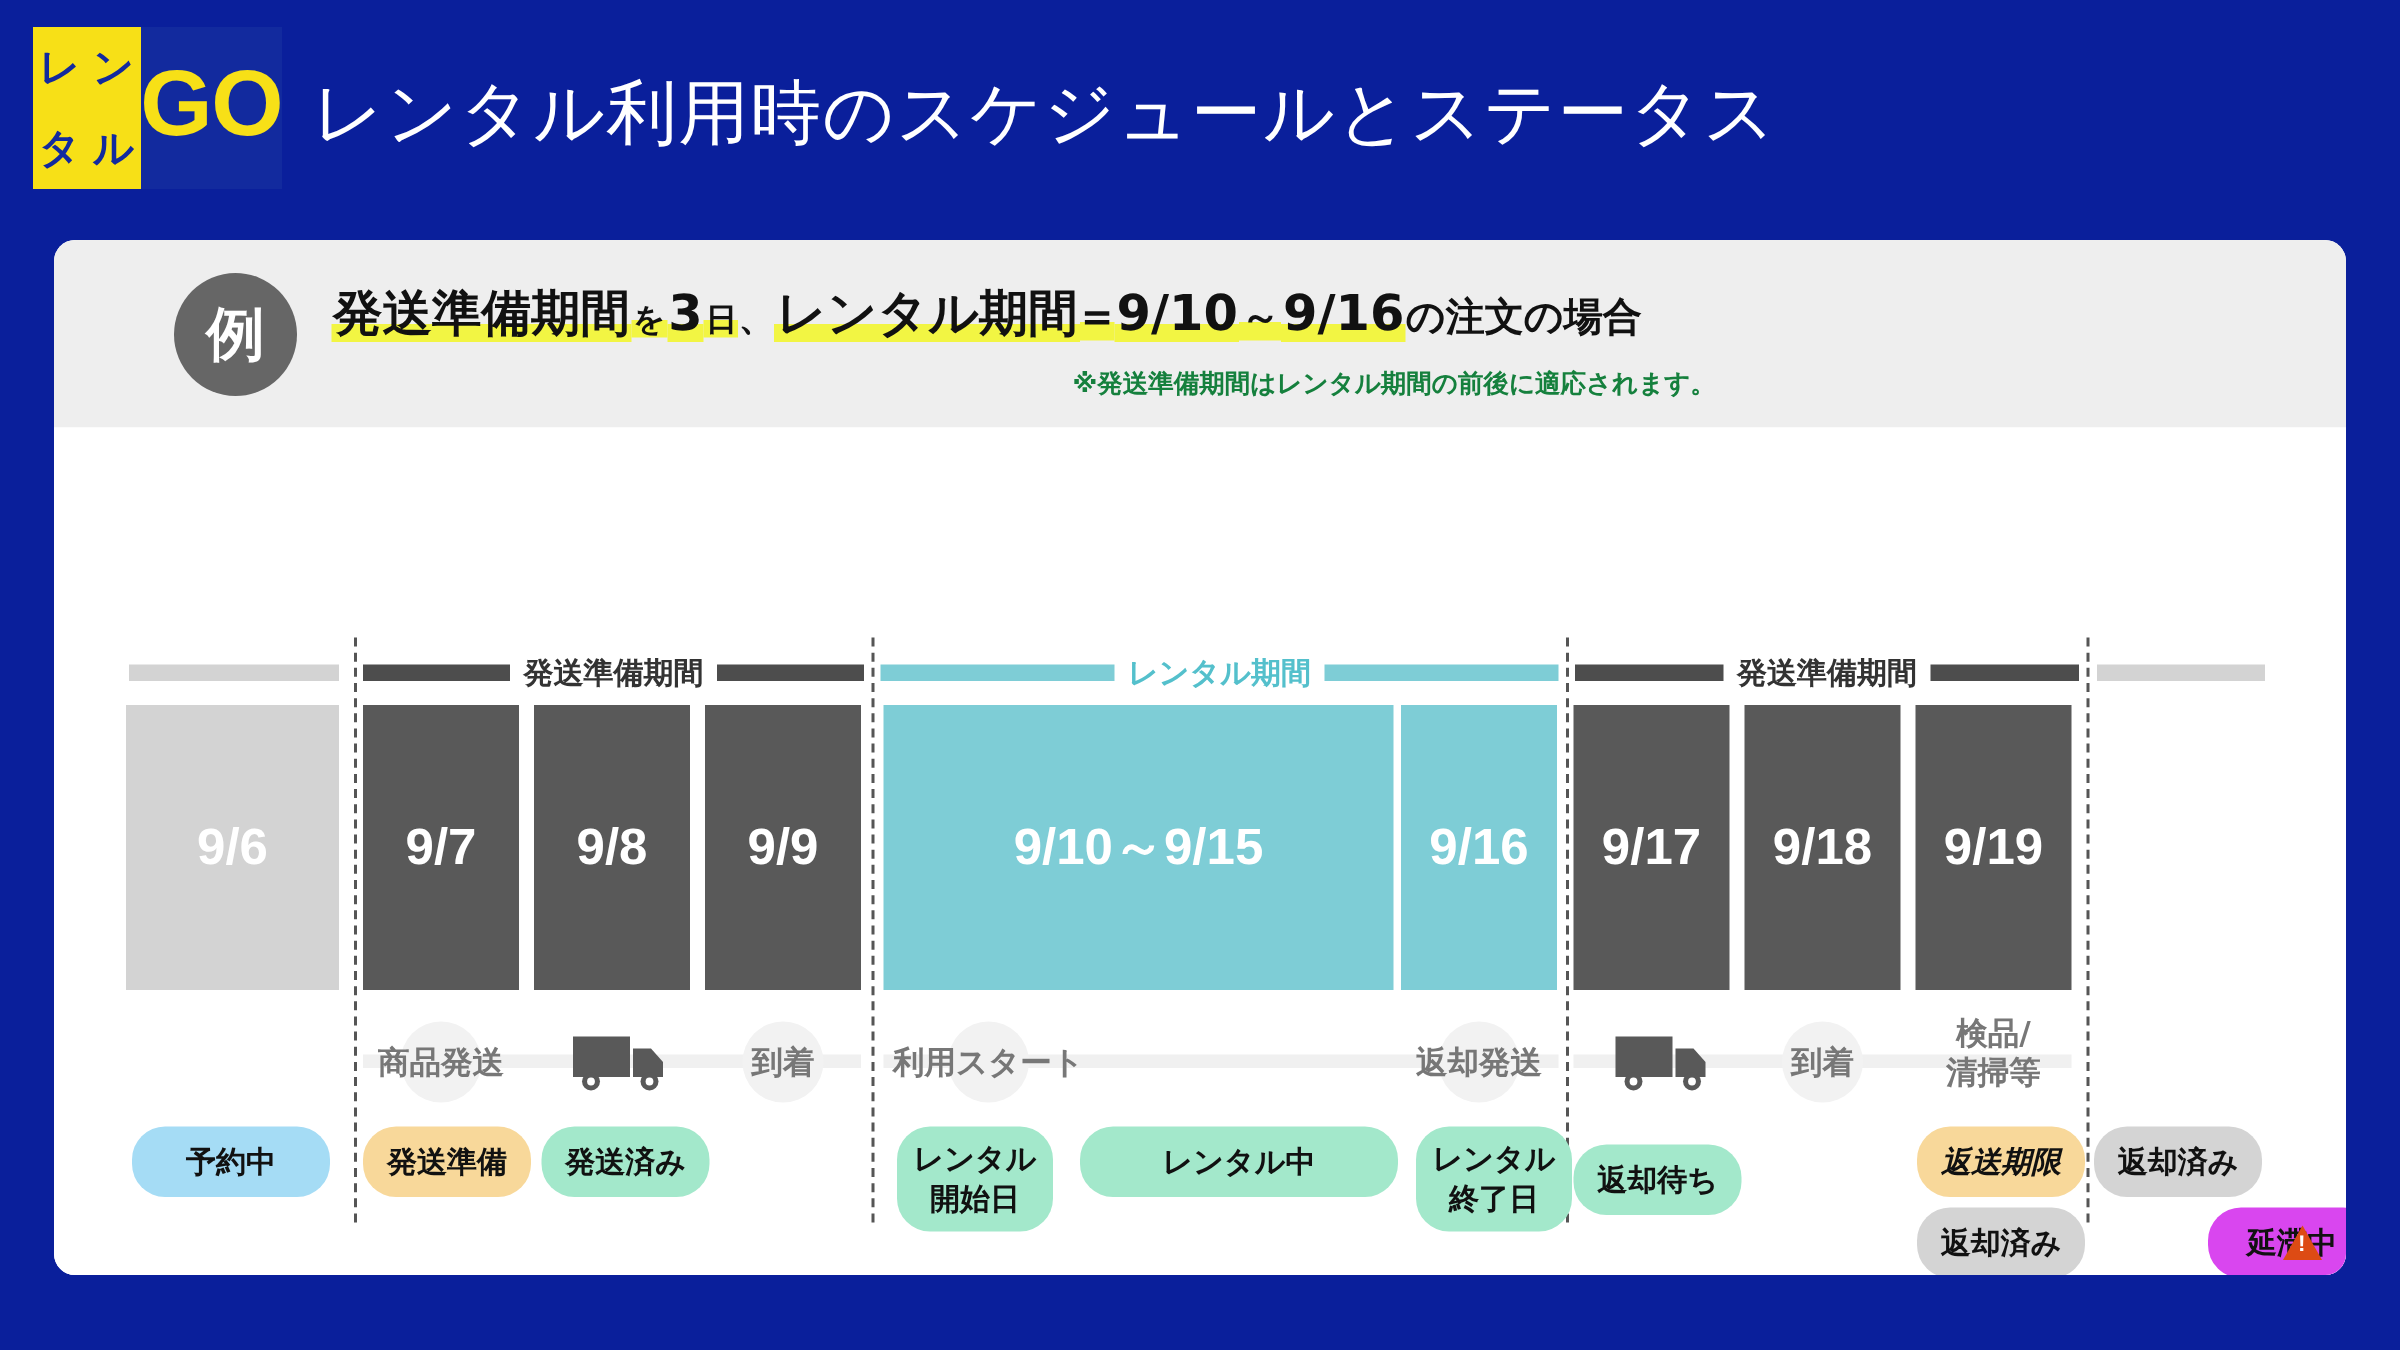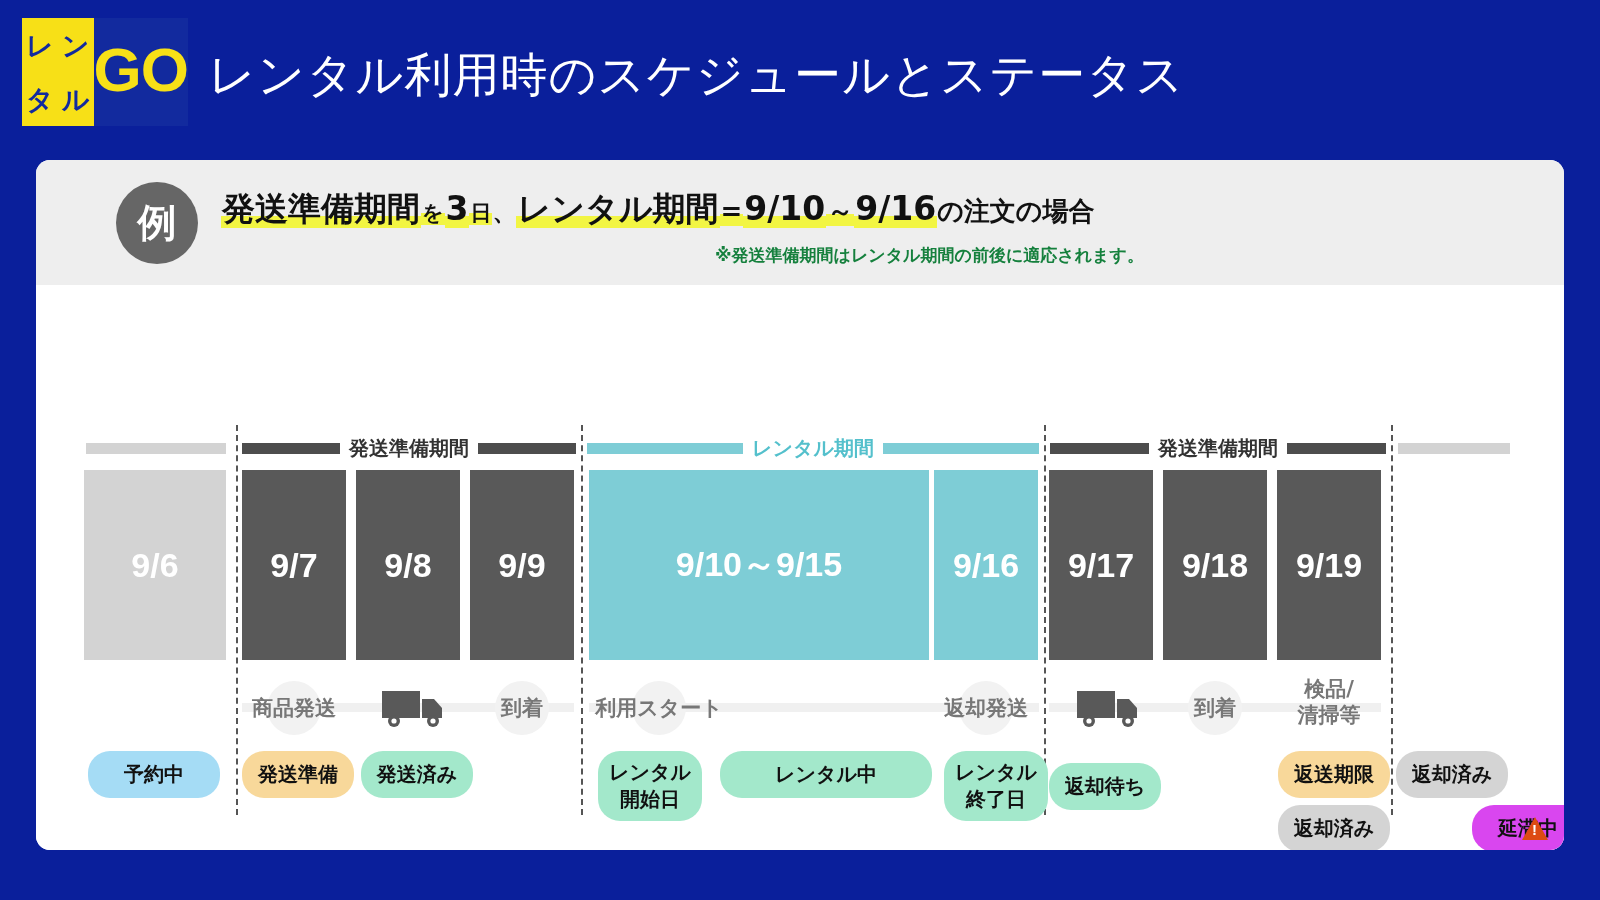--- a/index.html
+++ b/index.html
@@ -423,21 +423,21 @@
 
       <div class="badge" style="left:684px;top:0;width:212px;height:47px;background:#a3e8cb;">レンタル中</div>
 
       <div class="badge" style="left:908px;top:0;width:104px;height:70px;background:#a3e8cb;">
         <div>レンタル</div>
         <div>終了日</div>
       </div>
 
       <div class="badge" style="left:1013px;top:0;width:112px;height:47px;background:#a3e8cb;margin-top:12px;">返却待ち</div>
 
-      <div class="badge" style="left:1242px;top:0;width:112px;height:47px;background:#f8d89a;">返送期限</div>
+      <div class="badge" style="left:1242px;top:0;width:112px;height:47px;background:#f8d89a;font-style:italic;">返送期限</div>
 
       <div class="badge" style="left:1360px;top:0;width:112px;height:47px;background:#d4d4d4;">返却済み</div>
 
       <div class="badge" style="left:1242px;top:54px;width:112px;height:47px;background:#d4d4d4;">返却済み</div>
 
       <div class="badge" style="left:1436px;top:54px;width:112px;height:47px;background:#d946ef;">延滞中</div>
       <div class="warn" style="left:1486px;top:66px;"></div>
 
     </div>
 

